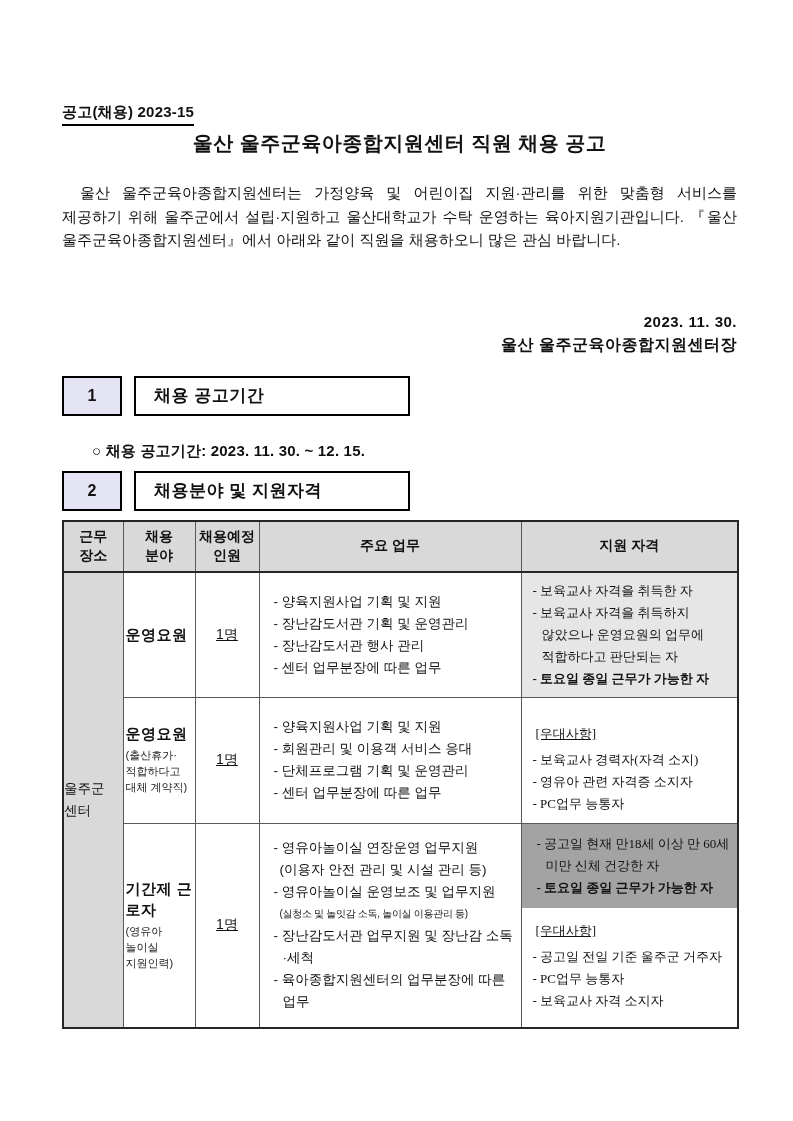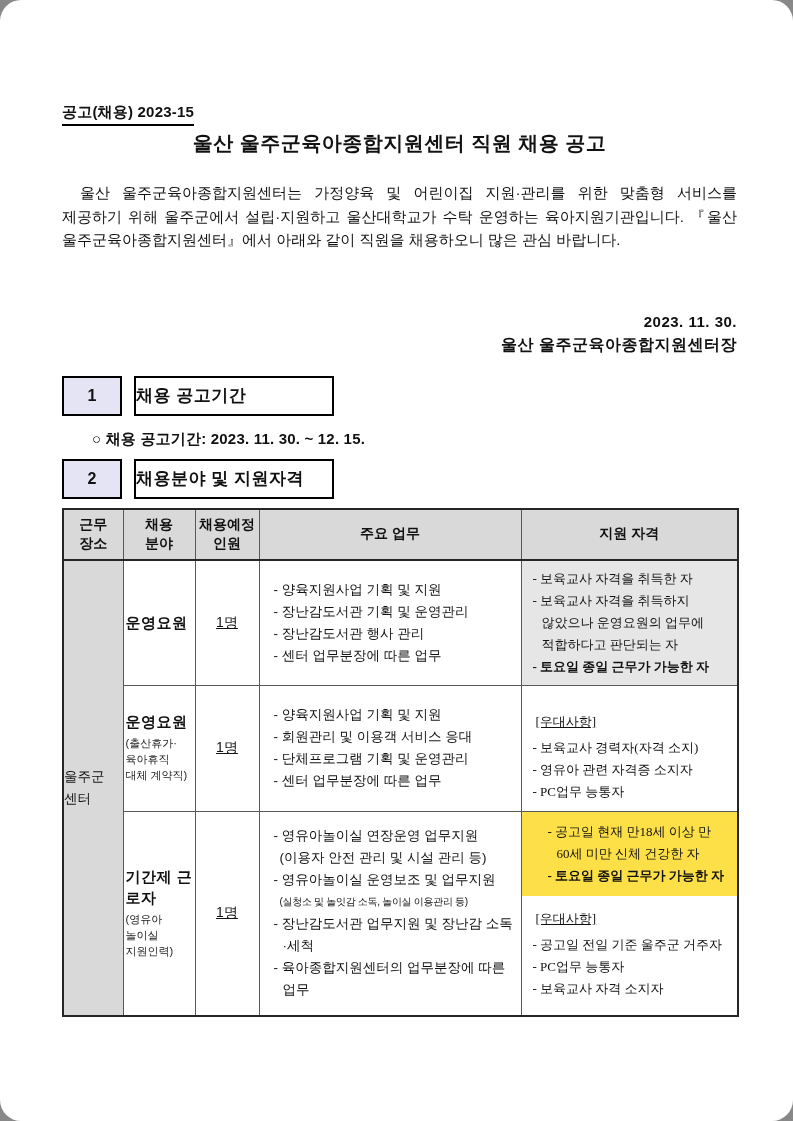--- a/index.html
+++ b/index.html
@@ -6,21 +6,20 @@
   html, body { background: #888; }
   body { font-family: "Liberation Sans", "DejaVu Sans", sans-serif; }
   .page {
     position: relative;
     width: 793px; height: 1121px;
     margin: 0 auto;
     background: #ffffff;
     color: #111;
     padding: 103px 56px 0 62px;
     overflow: hidden;
-    border-radius: 21px;
   }
   .notice-number {
     display: inline-block;
     font-size: 15px; font-weight: bold;
     border-bottom: 2px solid #000;
     padding-bottom: 2px;
     letter-spacing: 0.2px;
   }
   .doc-title {
     margin-top: 4px;
@@ -48,30 +47,30 @@
   .section-header.first { margin-top: 18px; }
   .section-header.second { margin-top: 10px; }
   .section-num {
     width: 60px;
     border: 2px solid #000;
     background: #e4e4f4;
     display: flex; align-items: center; justify-content: center;
     font-size: 16px; font-weight: bold;
   }
   .section-title-box {
-    width: 200px;
+    width: 276px;
     border: 2px solid #000;
     background: #fff;
     display: flex; align-items: center;
-    padding-left: 0;
+    padding-left: 18px;
     font-size: 17px; font-weight: bold;
     letter-spacing: 0.5px;
   }
   .period-line {
-    margin-top: 14px;
+    margin-top: 26px;
     margin-left: 30px;
     font-size: 15px; font-weight: bold;
     letter-spacing: 0.2px;
   }
 
   table.recruit-table {
     margin-top: 9px;
     border-collapse: collapse;
     table-layout: fixed;
     width: 675px;
@@ -99,21 +98,21 @@
   }
   td.field { vertical-align: middle; padding: 4px 2px; }
   .field-name { font-size: 15px; font-weight: bold; letter-spacing: 0.5px; line-height: 1.35; }
   .field-note { font-size: 11px; line-height: 1.45; margin-top: 4px; color: #222; word-break: keep-all; }
   td.count { text-align: center; vertical-align: middle; font-size: 14px; text-decoration: underline; }
   td.duties { vertical-align: middle; padding: 8px 4px 8px 9px; font-size: 13.5px; }
   td.duties .line { line-height: 22px; }
   td.qual { vertical-align: top; padding: 0; font-size: 13px; font-family: Liberation Serif, serif; }
   td.qual.full { background: #e7e6e6; }
   td.qual.full .lines { padding: 7px 4px 7px 6px; }
-  .qual-shaded { background: #fde047; padding: 9px 4px 9px 21px; }
+  .qual-shaded { background: #a3a3a3; padding: 9px 4px 9px 10px; }
   .qual-shaded:empty { display: none; }
   .qual-plain { padding: 13px 4px 8px 6px; }
   .qual-plain.centered { padding-top: 26px; }
   .qual-heading {
     text-decoration: underline;
     padding-left: 8px;
     margin-bottom: 5px;
     line-height: 20px;
   }
   .qual-heading:empty { display: none; }
@@ -191,21 +190,21 @@
           <div class="lines">
               <div class="line">- 보육교사 자격을 취득한 자</div>
               <div class="line">- 보육교사 자격을 취득하지 않았으나 운영요원의 업무에 적합하다고 판단되는 자</div>
               <div class="line bold">- 토요일 종일 근무가 가능한 자</div>
             </div>
         </td>
       </tr>
       <tr style="height:125px">
         <td class="field">
           <div class="field-name">운영요원</div>
-          <div class="field-note">(출산휴가·육아휴직 대체 계약직)</div>
+          <div class="field-note">(출산휴가·적합하다고 대체 계약직)</div>
         </td>
         <td class="count">1명</td>
         <td class="duties">
           <div class="lines">
               <div class="line">- 양육지원사업 기획 및 지원</div>
               <div class="line">- 회원관리 및 이용객 서비스 응대</div>
               <div class="line">- 단체프로그램 기획 및 운영관리</div>
               <div class="line">- 센터 업무분장에 따른 업무</div>
             </div>
         </td>

